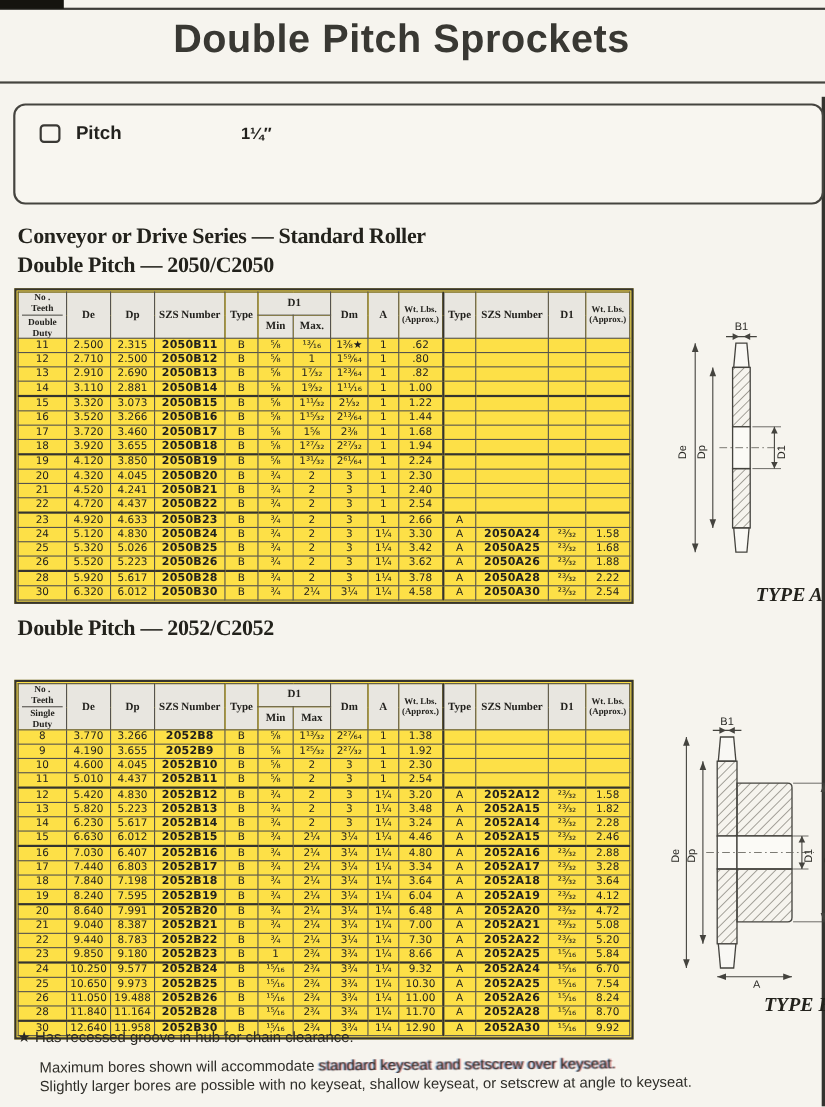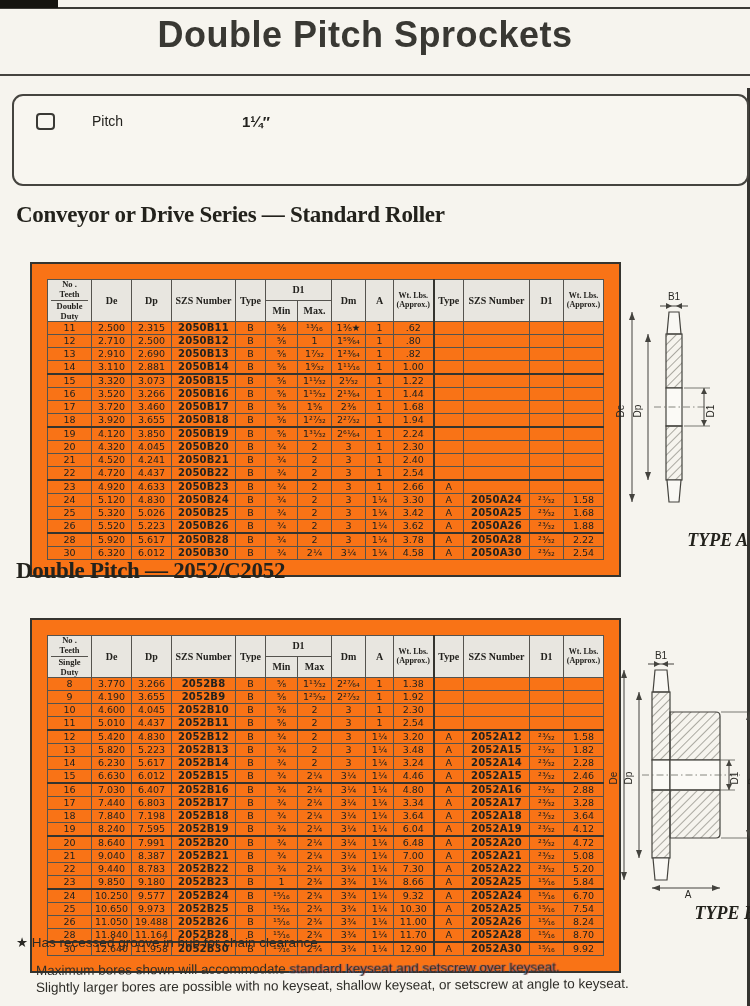--- a/index.html
+++ b/index.html
@@ -21,31 +21,31 @@
   .spec-box{
     position:absolute;top:94px;left:12px;width:733px;height:88px;
     border:2px solid #45443f;border-radius:11px;background:#f8f6f0;
   }
   .spec-row{position:absolute;left:22px;height:20px;display:flex;align-items:center;}
   .spec-row.r1{top:15px;} .spec-row.r2{top:52px;}
   .spec-bullet{
     width:15px;height:13px;border:2px solid #3a3935;border-radius:4px;
     display:inline-block;margin-right:14px;background:transparent;
   }
-  .spec-label{font-weight:normal;font-size:14px;width:150px;margin-left:23px;}
+  .spec-label{font-weight:bold;font-size:17px;width:150px;}
   .spec-value{font-weight:bold;font-size:15px;}
 
   .section-title{
     position:absolute;left:16px;font-family:"Liberation Serif",serif;
-    font-weight:bold;font-size:23px;line-height:26px;color:#23221c;letter-spacing:-.3px;
+    font-weight:bold;font-size:20px;line-height:26px;color:#23221c;letter-spacing:-.3px;
   }
   .sec1{top:202px;} .sec2{top:558px;}
 
   
-  .tbl-wrap{position:absolute;left:30px;border:2px solid #35342f;background:#f97316;padding:15px;}
+  .tbl-wrap{position:absolute;left:13px;border:2px solid #35342f;background:#fde047;padding:1px;}
   .t1{top:262px;} .t2{top:618px;}
   table{border-collapse:collapse;table-layout:fixed;}
   th,td{
     border:1px solid #55534e;text-align:center;padding:0;
     font-family:"DejaVu Sans",sans-serif;font-size:9.5px;line-height:12px;height:12px;
     overflow:hidden;white-space:nowrap;color:#23221e;
   }
   thead th{
     background:#e8e6e0;font-family:"Liberation Serif",serif;font-weight:bold;
     font-size:10px;line-height:10px;white-space:normal;
@@ -87,20 +87,21 @@
 <div class="spec-box">
   <div class="spec-row r1">
     <span class="spec-bullet"></span>
     <span class="spec-label">Pitch</span>
     <span class="spec-value">1¼″</span>
   </div>
 </div>
 
 <div class="section-title sec1">
   <div>Conveyor or Drive Series — Standard Roller</div>
+  <div>Double Pitch — 2050/C2050</div>
 </div>
 
 <div class="tbl-wrap t1">
 <table>
   <colgroup>
     <col style="width:44px">
         <col style="width:40px">
         <col style="width:40px">
         <col style="width:64px">
     <col style="width:30px">

